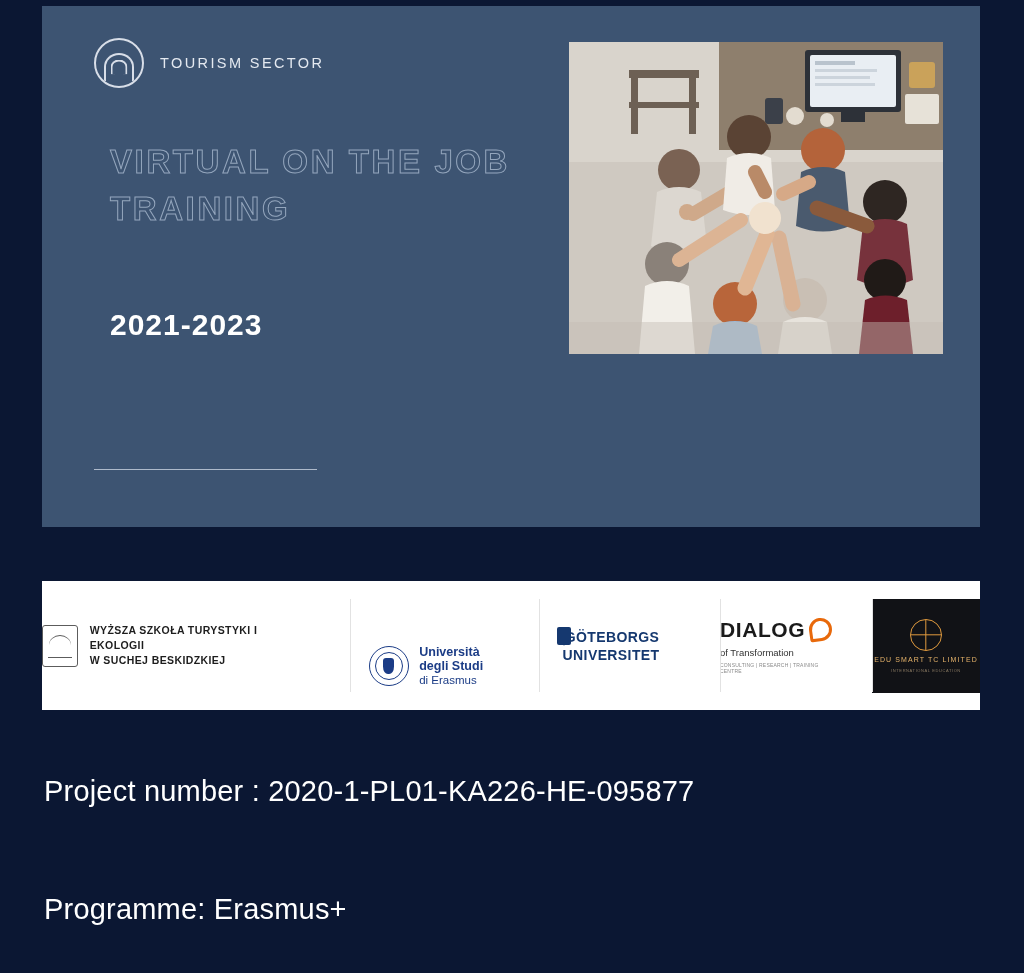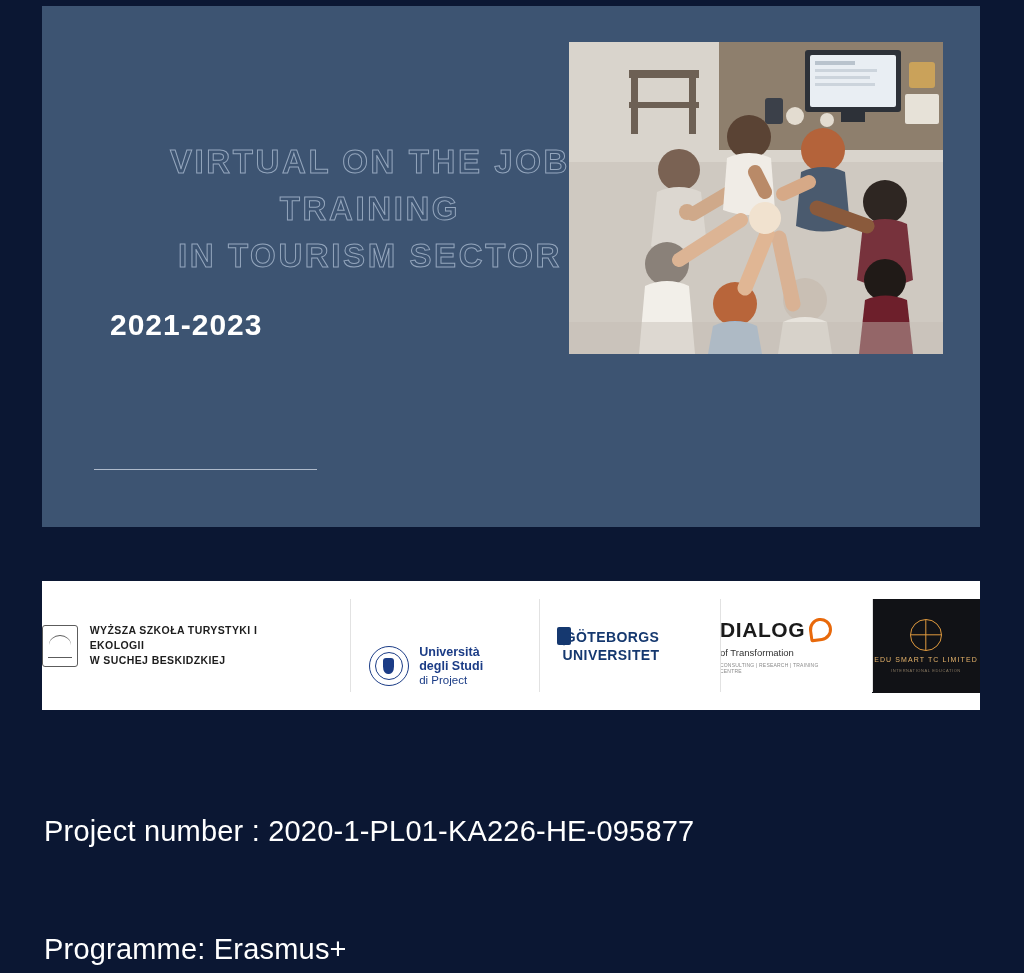--- a/index.html
+++ b/index.html
@@ -79,21 +79,21 @@
     top: 132px;
     width: 520px;
     font-size: 33px;
     line-height: 47px;
     letter-spacing: 2.6px;
     font-weight: 700;
     color: transparent;
     -webkit-text-stroke: 1px #94a6bd;
     text-shadow: none;
   }
-  .hero-title .line { display: block; white-space: pre; text-align: center; }
+  .hero-title .line { display: block; white-space: pre; }
 
   .hero-years {
     position: absolute;
     left: 68px;
     top: 302px;
     font-size: 30px;
     font-weight: 700;
     letter-spacing: 1px;
     color: #ffffff;
   }
@@ -254,35 +254,37 @@
   .edu-sub { color: #8a7a62; font-size: 4px; letter-spacing: .6px; }
 
   
   .doc-line {
     position: absolute;
     left: 44px;
     color: #ffffff;
     font-size: 29px;
     letter-spacing: .2px;
     white-space: nowrap;
-    margin-top: 40px;
   }
   .line-project { top: 775px; }
   .line-programme { top: 893px; }
 </style>
 </head>
 <body>
 
 <div class="hero">
 
+  <div class="logo-row">
+    <span class="logo-mark"></span>
+    <span class="logo-text">TOURISM SECTOR</span>
+  </div>
 
   <div class="hero-title">
     <span class="line">VIRTUAL ON THE JOB</span>
     <span class="line">TRAINING</span>
-    <span class="line">IN TOURISM SECTOR</span>
   </div>
 
   <div class="hero-years">2021-2023</div>
 
   <div class="hero-photo">
     <svg width="374" height="312" viewBox="0 0 374 312" xmlns="http://www.w3.org/2000/svg" aria-hidden="true">
       <rect width="374" height="312" fill="#cfc9c1"></rect>
       <rect x="0" y="0" width="374" height="120" fill="#d9d4cc"></rect>
       <rect x="150" y="0" width="224" height="108" fill="#8e7f6d"></rect>
       <rect x="236" y="8" width="96" height="62" rx="3" fill="#2d3138"></rect>
@@ -357,21 +359,21 @@
       </span>
     </div>
   </div>
 
   <div class="partner p2">
     <div class="unipa">
       <span class="unipa-seal"></span>
       <span class="unipa-txt">
         <span>Università</span><br>
         <span>degli Studi</span><br>
-        <span class="small">di Project</span>
+        <span class="small">di Erasmus</span>
       </span>
     </div>
   </div>
 
   <div class="partner p3">
     <div class="goteborg">
       <span class="got-seal"></span>
       <span class="got-txt">
         <span>GÖTEBORGS</span><br>
         <span>UNIVERSITET</span>

